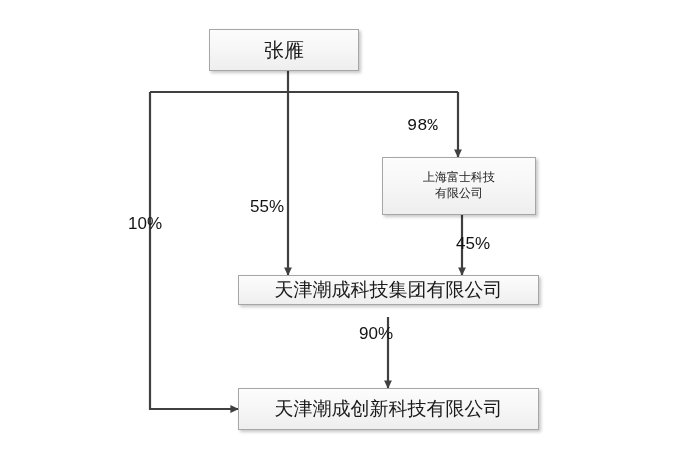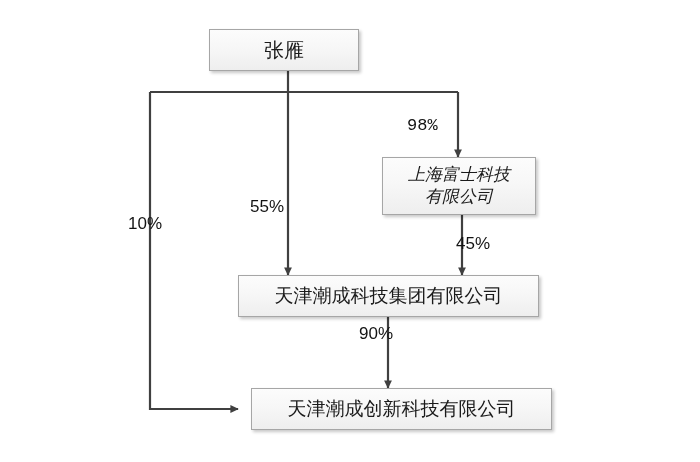--- a/index.html
+++ b/index.html
@@ -46,37 +46,35 @@
     width: 150px;
     height: 42px;
     font-size: 20px;
     margin-top: 20px;
   }
   .node-fushi {
     left: 382px;
     top: 157px;
     width: 154px;
     height: 58px;
-    font-size: 17px;
-    font-style: italic;
+    font-size: 12px;
   }
   .node-group {
     left: 238px;
     top: 275px;
     width: 301px;
-    height: 42px;
+    height: 30px;
     font-size: 19px;
   }
   .node-innovation {
     left: 238px;
     top: 388px;
     width: 301px;
     height: 42px;
     font-size: 19px;
-    margin-left: 13px;
   }
   .edge-label {
     position: absolute;
     font-size: 17px;
     color: #141414;
     white-space: nowrap;
   }
   .lbl-10  { left: 128px; top: 214px; }
   .lbl-55  { left: 250px; top: 197px; }
   .lbl-98  { left: 407px; top: 116px; font-family: Liberation Mono, monospace; }

